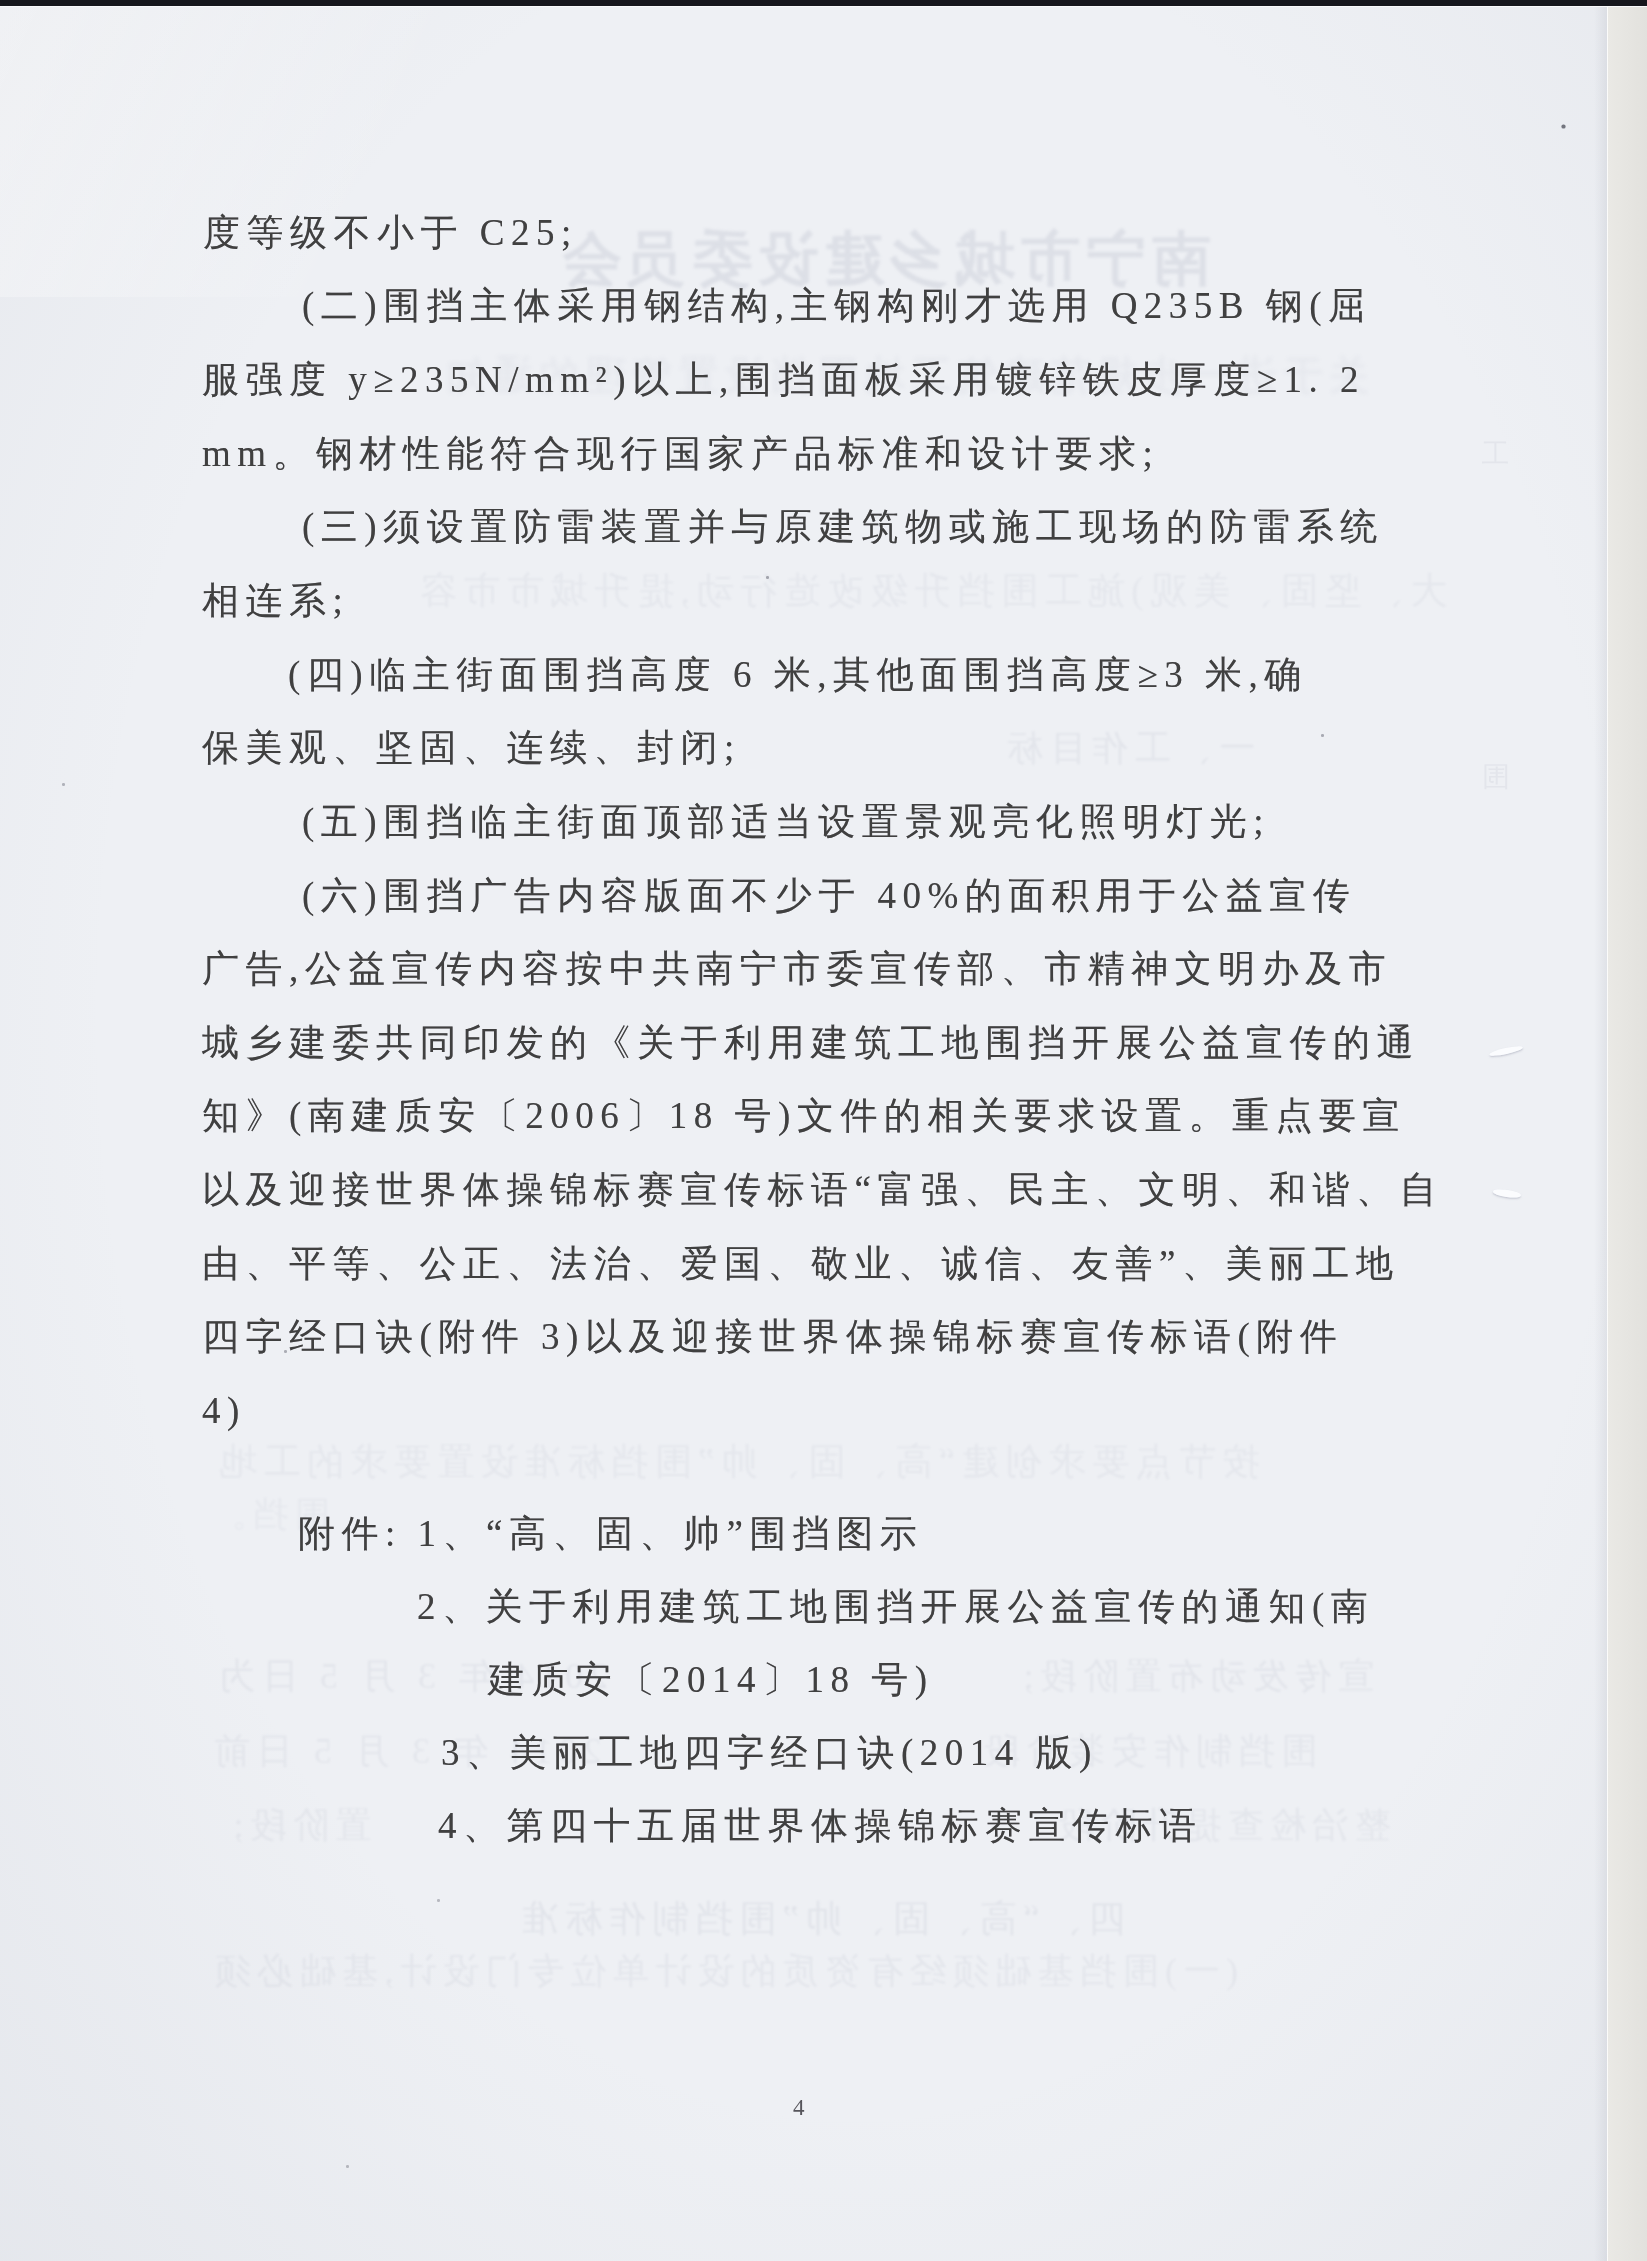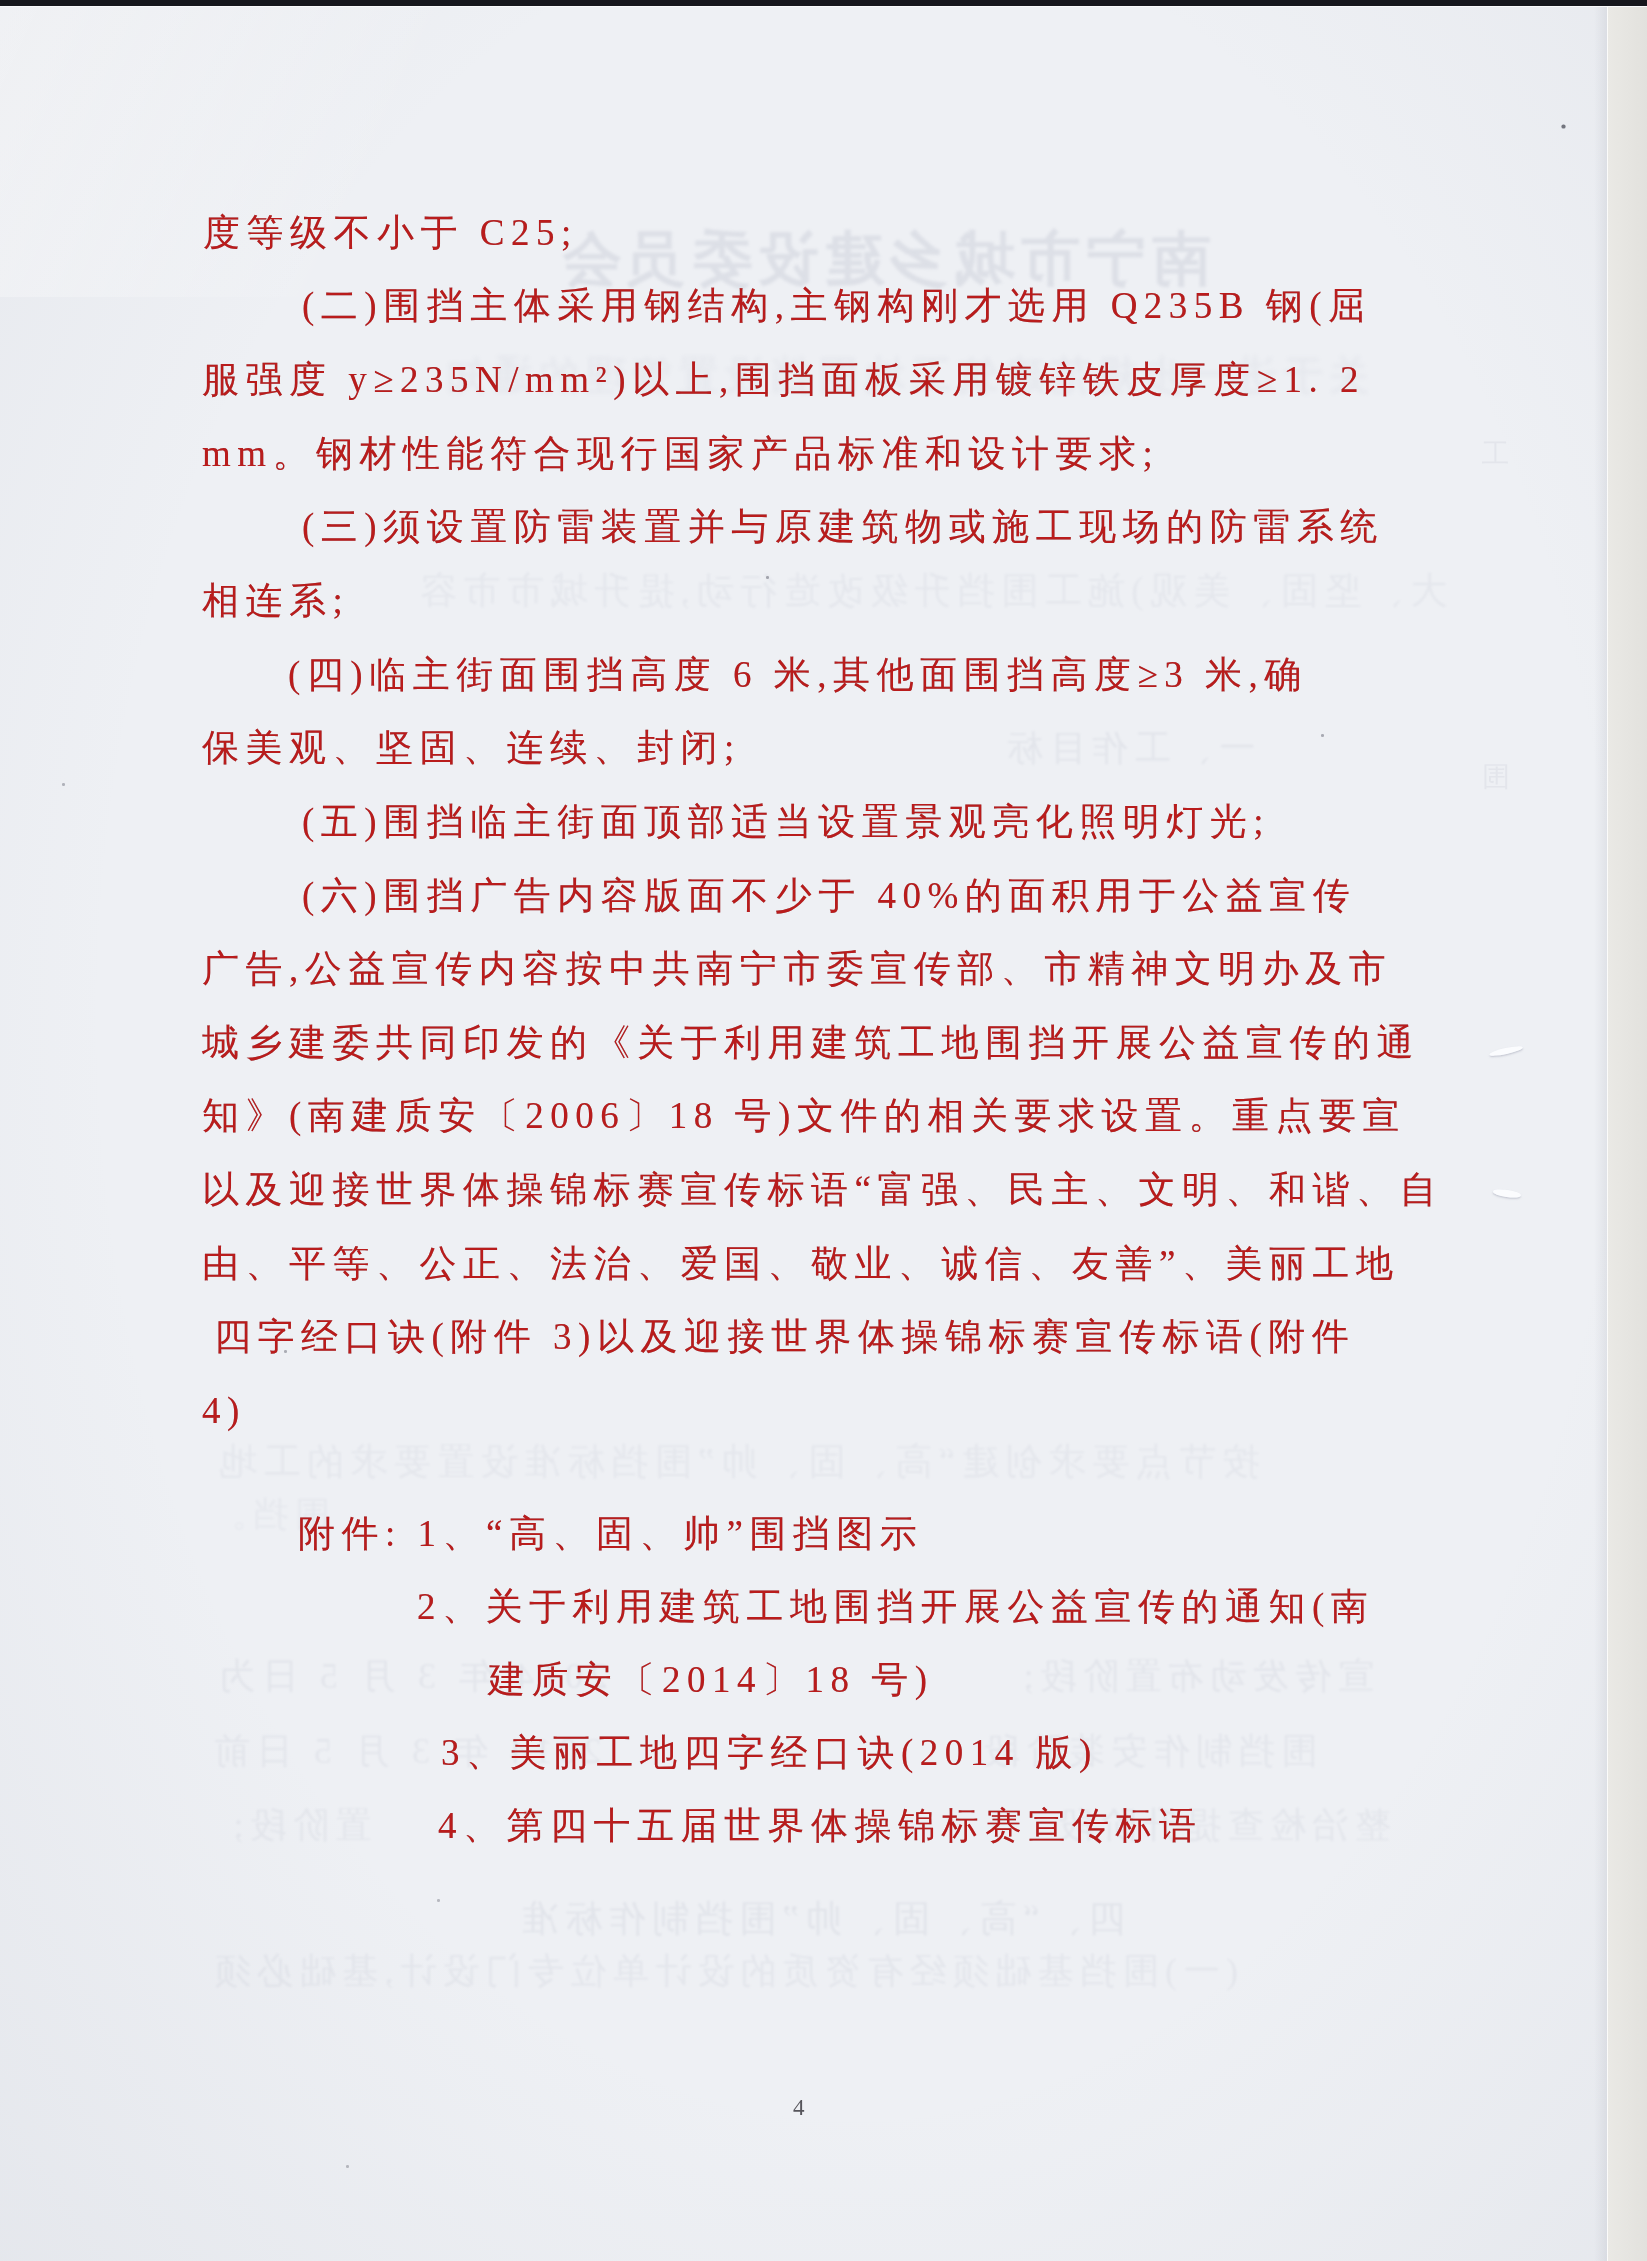--- a/index.html
+++ b/index.html
@@ -34,21 +34,21 @@
   .vignette{
     position:absolute;inset:0;
     background:radial-gradient(ellipse at 52% 45%,rgba(255,255,255,0) 62%,rgba(150,156,172,.10) 100%);
     z-index:1;
   }
   .ln{
     position:absolute;
     white-space:nowrap;
     font-size:37px;line-height:1.15;
     letter-spacing:6.5px;
-    color:#b91c1c;
+    color:#404040;
     text-shadow:0 0 0.6px rgba(70,68,80,.45);
     z-index:2;
   }
   .gh{
     position:absolute;white-space:nowrap;
     color:#8a90a6;z-index:1;
     transform:scaleX(-1);
     letter-spacing:6.5px;line-height:1.1;
   }
   .pageno{
@@ -108,21 +108,21 @@
   <div class="ln" style="left:202px;top:580px;">相连系;</div>
   <div class="ln" style="left:288px;top:654px;">(四)临主街面围挡高度 6 米,其他面围挡高度≥3 米,确</div>
   <div class="ln" style="left:202px;top:727px;">保美观、坚固、连续、封闭;</div>
   <div class="ln" style="left:302px;top:801px;">(五)围挡临主街面顶部适当设置景观亮化照明灯光;</div>
   <div class="ln" style="left:302px;top:875px;">(六)围挡广告内容版面不少于 40%的面积用于公益宣传</div>
   <div class="ln" style="left:202px;top:948px;">广告,公益宣传内容按中共南宁市委宣传部、市精神文明办及市</div>
   <div class="ln" style="left:202px;top:1022px;">城乡建委共同印发的《关于利用建筑工地围挡开展公益宣传的通</div>
   <div class="ln" style="left:202px;top:1095px;">知》(南建质安〔2006〕18 号)文件的相关要求设置。重点要宣</div>
   <div class="ln" style="left:202px;top:1169px;">以及迎接世界体操锦标赛宣传标语“富强、民主、文明、和谐、自</div>
   <div class="ln" style="left:202px;top:1243px;">由、平等、公正、法治、爱国、敬业、诚信、友善”、美丽工地</div>
-  <div class="ln" style="left:214px;top:1316px;">四字经口诀(附件 3)以及迎接世界体操锦标赛宣传标语(附件</div>
+  <div class="ln" style="left:202px;top:1316px;">四字经口诀(附件 3)以及迎接世界体操锦标赛宣传标语(附件</div>
   <div class="ln" style="left:202px;top:1390px;">4)</div>
   <div class="ln" style="left:298px;top:1513px;">附件: 1、“高、固、帅”围挡图示</div>
   <div class="ln" style="left:417px;top:1586px;">2、关于利用建筑工地围挡开展公益宣传的通知(南</div>
   <div class="ln" style="left:488px;top:1659px;">建质安〔2014〕18 号)</div>
   <div class="ln" style="left:441px;top:1732px;text-align:center;">3、美丽工地四字经口诀(2014 版)</div>
   <div class="ln" style="left:438px;top:1805px;">4、第四十五届世界体操锦标赛宣传标语</div>
 
   <div class="pageno">4</div>
 
   <div class="crease c1"></div>

